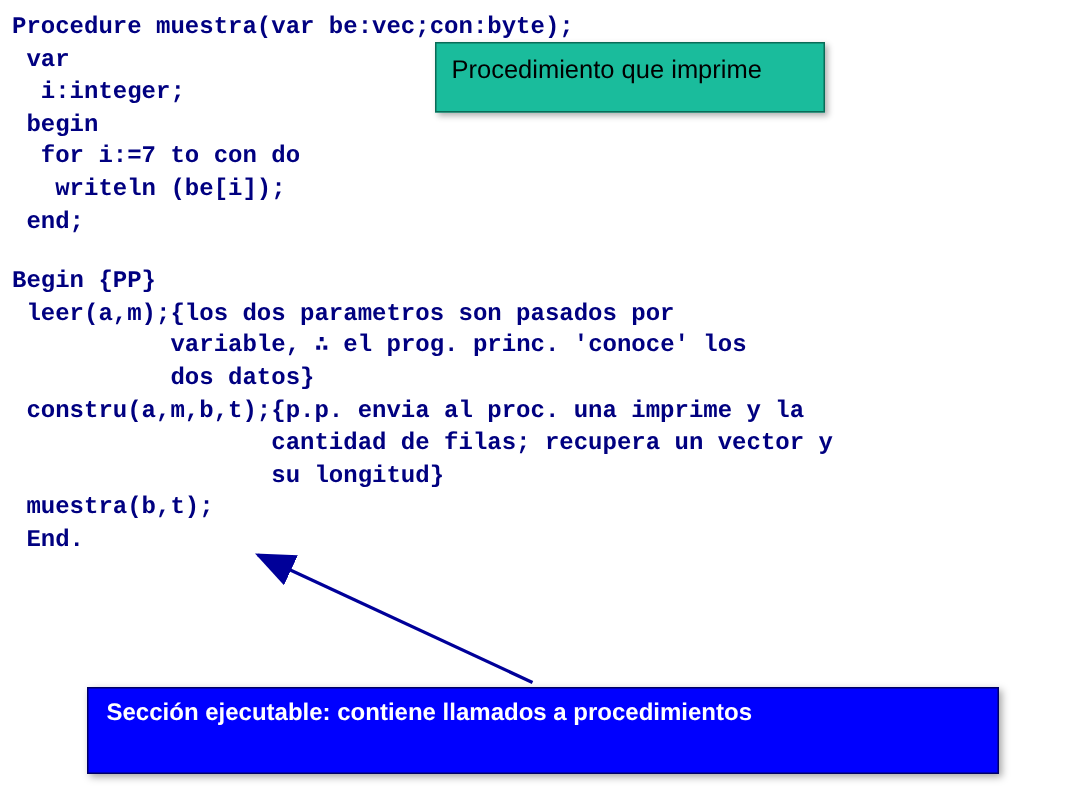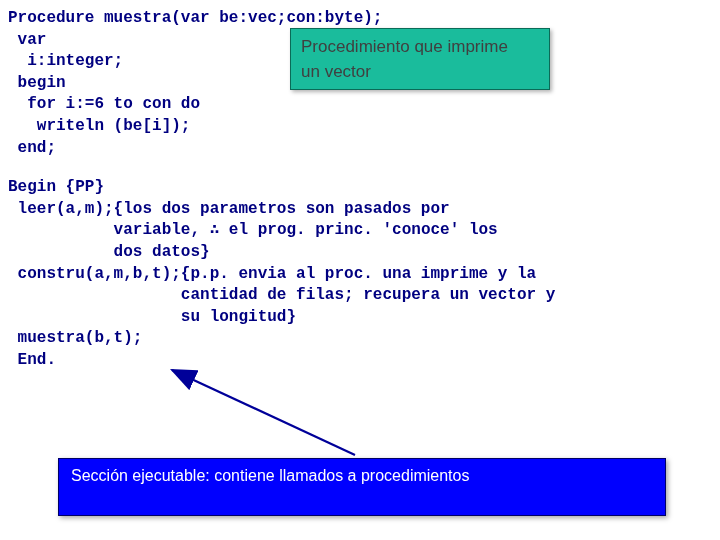--- a/index.html
+++ b/index.html
@@ -18,70 +18,69 @@
   }
   .code-block {
     white-space: pre;
     line-height: 1.35;
   }
   .callout-green {
     position: absolute;
     left: 290px;
     top: 28px;
     width: 260px;
-    height: 62px;
+    height: 47px;
     background: #1abc9c;
     border: 1.5px solid #0a6b57;
     box-shadow: 2px 2px 4px rgba(0,0,0,0.3);
     padding: 6px 10px;
     box-sizing: border-box;
     font-family: Arial, sans-serif;
     font-weight: normal;
     font-size: 17px;
-    color: #404040;
+    color: #000000;
     line-height: 1.45;
   }
   .callout-blue {
     position: absolute;
     left: 58px;
     top: 458px;
     width: 608px;
     height: 58px;
     background: #0000ff;
     border: 1px solid #000066;
     box-shadow: 2px 2px 5px rgba(0,0,0,0.35);
     padding: 6px 12px;
     box-sizing: border-box;
     font-family: Arial, sans-serif;
-    font-weight: normal;
+    font-weight: bold;
     font-size: 16px;
     color: #fff;
     line-height: 1.35;
   }
   .arrow-svg {
     position: absolute;
     left: 0;
     top: 0;
     pointer-events: none;
   }
 </style>
 </head>
 <body>
 
 <div class="code-block">Procedure muestra(var be:vec;con:byte);
  var
   i:integer;
  begin
-  for i:=6 to con do
+  for i:=7 to con do
    writeln (be[i]);
  end;</div>
 
 <div class="callout-green">
   <div>Procedimiento que imprime</div>
-  <div>un vector</div>
 </div>
 
 <div style="height:18px"></div>
 
 <div class="code-block">Begin {PP}
  leer(a,m);{los dos parametros son pasados por
            variable, ∴ el prog. princ. 'conoce' los
            dos datos}
  constru(a,m,b,t);{p.p. envia al proc. una imprime y la
                   cantidad de filas; recupera un vector y

